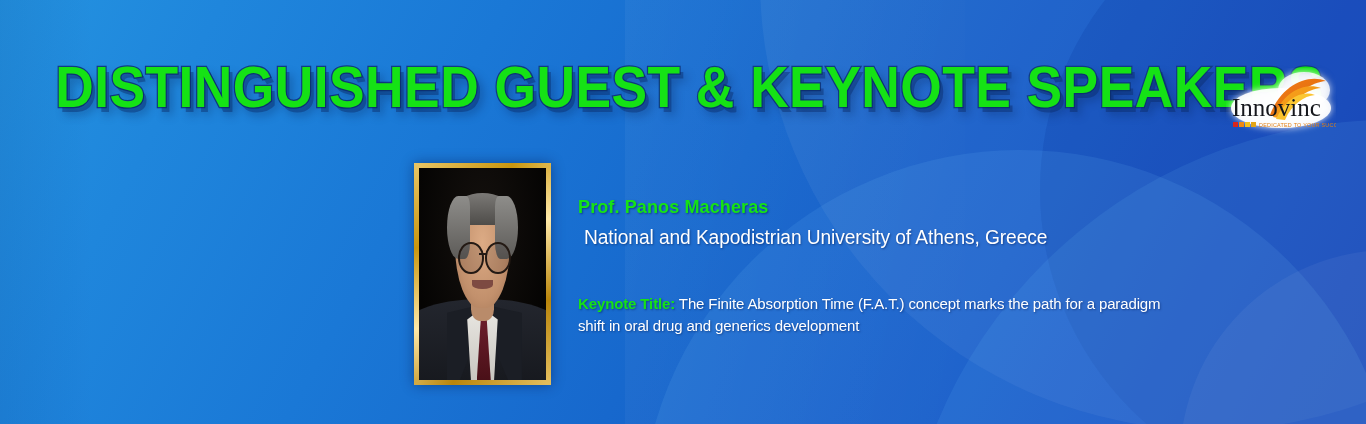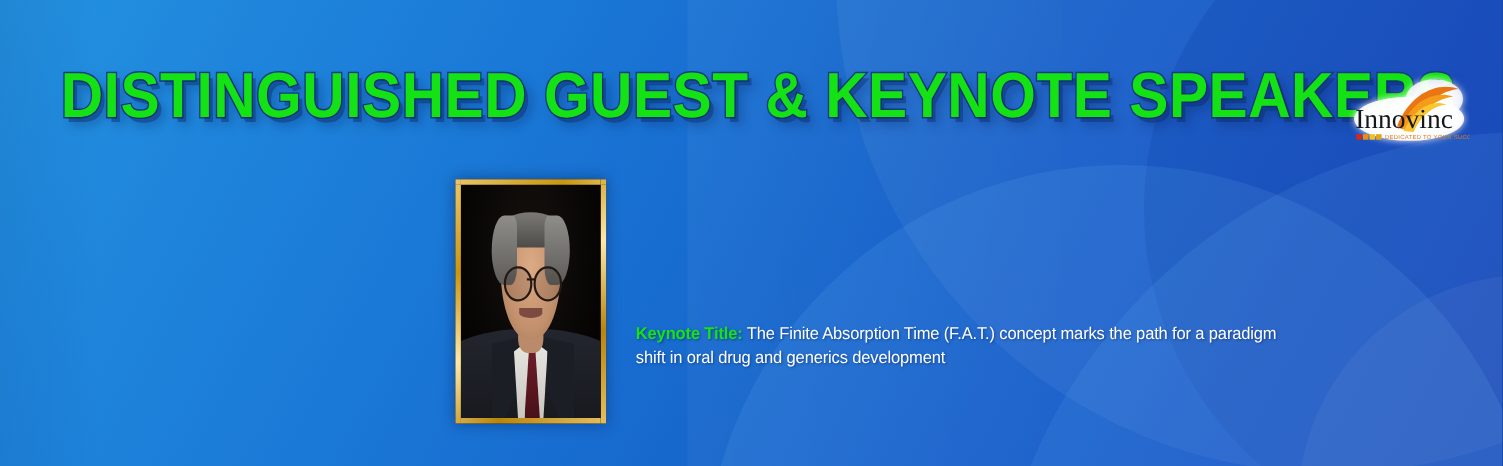--- a/index.html
+++ b/index.html
@@ -245,20 +245,24 @@
       <div class="pt pt-hairTop"></div>
       <div class="pt pt-hairL"></div>
       <div class="pt pt-hairR"></div>
       <div class="pt pt-glassL"></div>
       <div class="pt pt-glassR"></div>
       <div class="pt pt-bridge"></div>
       <div class="pt pt-mouth"></div>
     </div>
   </div>
 
+  <div id="speaker-block">
+    <div id="speaker-name">Prof. Panos Macheras</div>
+    <div id="speaker-affiliation">National and Kapodistrian University of Athens, Greece</div>
+  </div>
 
   <div id="keynote-block">
     <span id="keynote-label">Keynote Title:</span><span id="keynote-title"> The Finite Absorption Time (F.A.T.) concept marks the path for a paradigm shift in oral drug and generics development</span>
   </div>
 
   <div id="logo">
     <svg width="110" height="68" viewBox="0 0 110 68">
       <defs>
         <filter id="glow" x="-35%" y="-35%" width="170%" height="170%">
           <feGaussianBlur stdDeviation="3.6" result="b"></feGaussianBlur>

